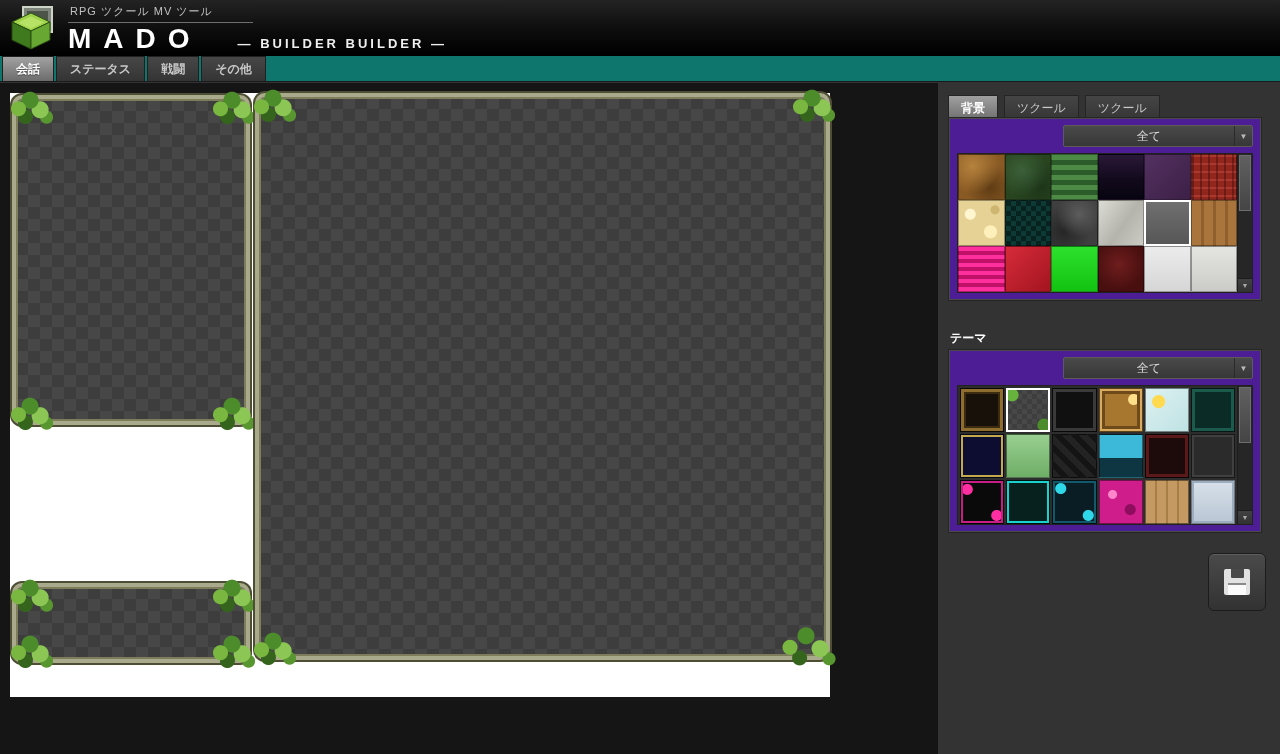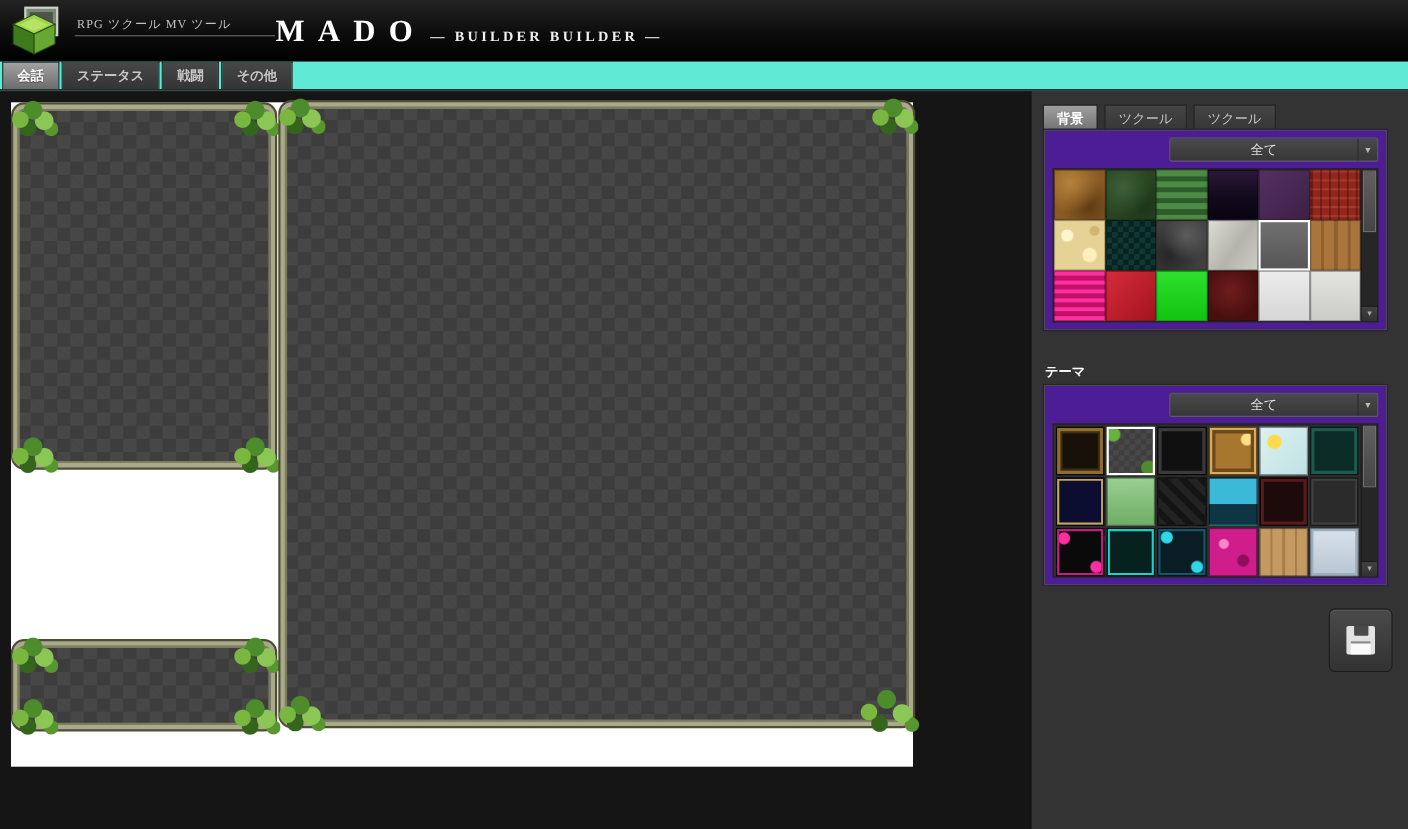--- a/index.html
+++ b/index.html
@@ -10,33 +10,33 @@
     -webkit-font-smoothing:antialiased;
   }
 
   
   .header {
     position:absolute; left:0; top:0; width:1280px; height:56px;
     background:linear-gradient(180deg,#232323 0%,#0c0c0c 55%,#000 100%);
     display:flex; align-items:center; padding-left:8px;
   }
   .logo { width:48px; height:46px; margin-right:12px; flex:0 0 auto; }
-  .title-block { display:flex; flex-direction:row;font-family:Liberation Serif, serif; }
+  .title-block { display:flex; flex-direction:column; }
   .subtitle {
     font-size:11px; color:#c0c0c0; letter-spacing:1px;
     border-bottom:1px solid #6e6e6e; padding:1px 40px 3px 2px; align-self:flex-start;
   }
-  .title-row { display:flex; align-items:baseline; margin-top:1px; }
+  .title-row { display:flex; align-items:baseline; margin-top:1px;gap:32px; }
   .app-title { font-size:28px; font-weight:bold; color:#ffffff; letter-spacing:12px; line-height:1.05; }
   .tagline { font-size:13px; font-weight:bold; color:#efefef; letter-spacing:3px; margin-left:4px; }
 
   
   .main-tabs {
     position:absolute; left:0; top:56px; width:1280px; height:26px;
-    background:#5eead4; border-bottom:1px solid #1a1a1a;
+    background:#0f766e; border-bottom:1px solid #1a1a1a;
     display:flex; align-items:flex-end; padding-left:2px; gap:2px;
   }
   .tab {
     height:25px; display:flex; align-items:center; padding:0 13px;
     font-size:12px; font-weight:bold; color:#c8c8c8; cursor:default;
     background:linear-gradient(180deg,#474747,#343434);
     border:1px solid #202020; border-bottom:none;
   }
   .tab.active {
     background:linear-gradient(180deg,#a2a2a2,#6c6c6c);

